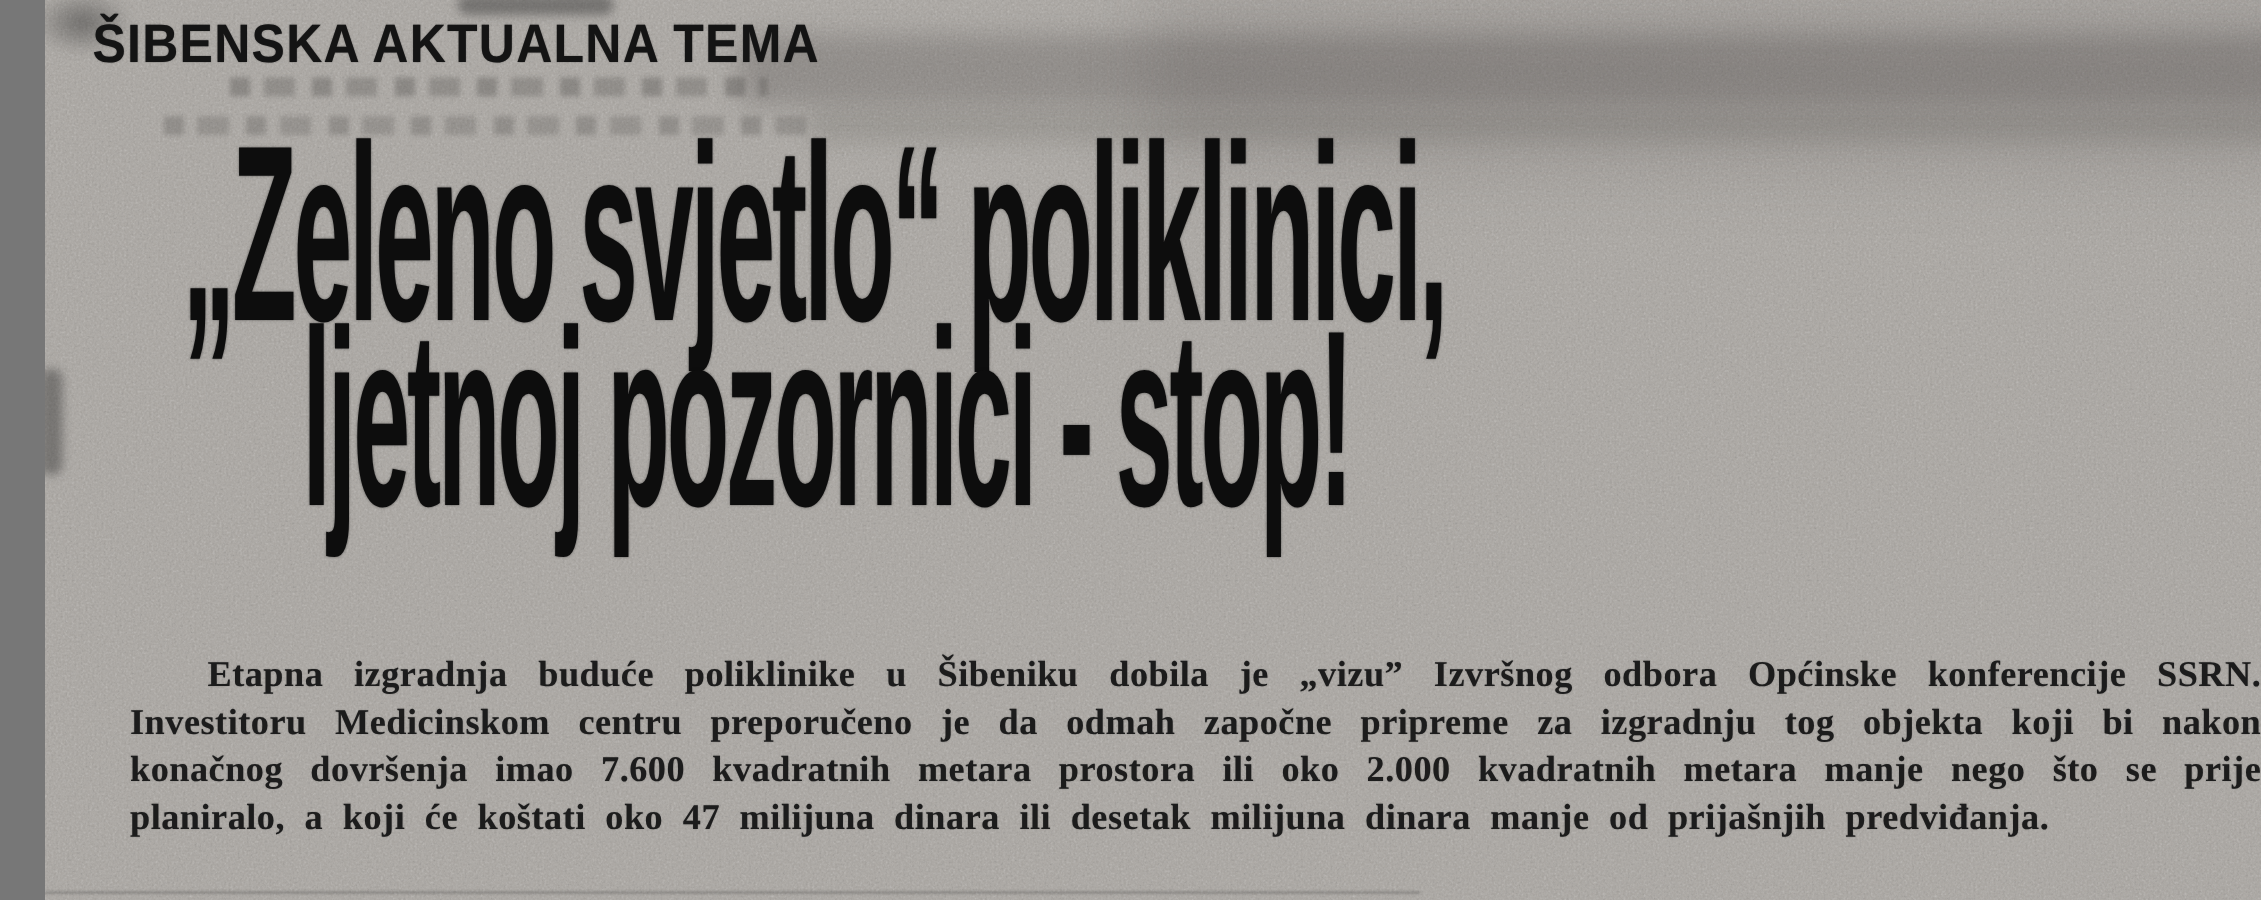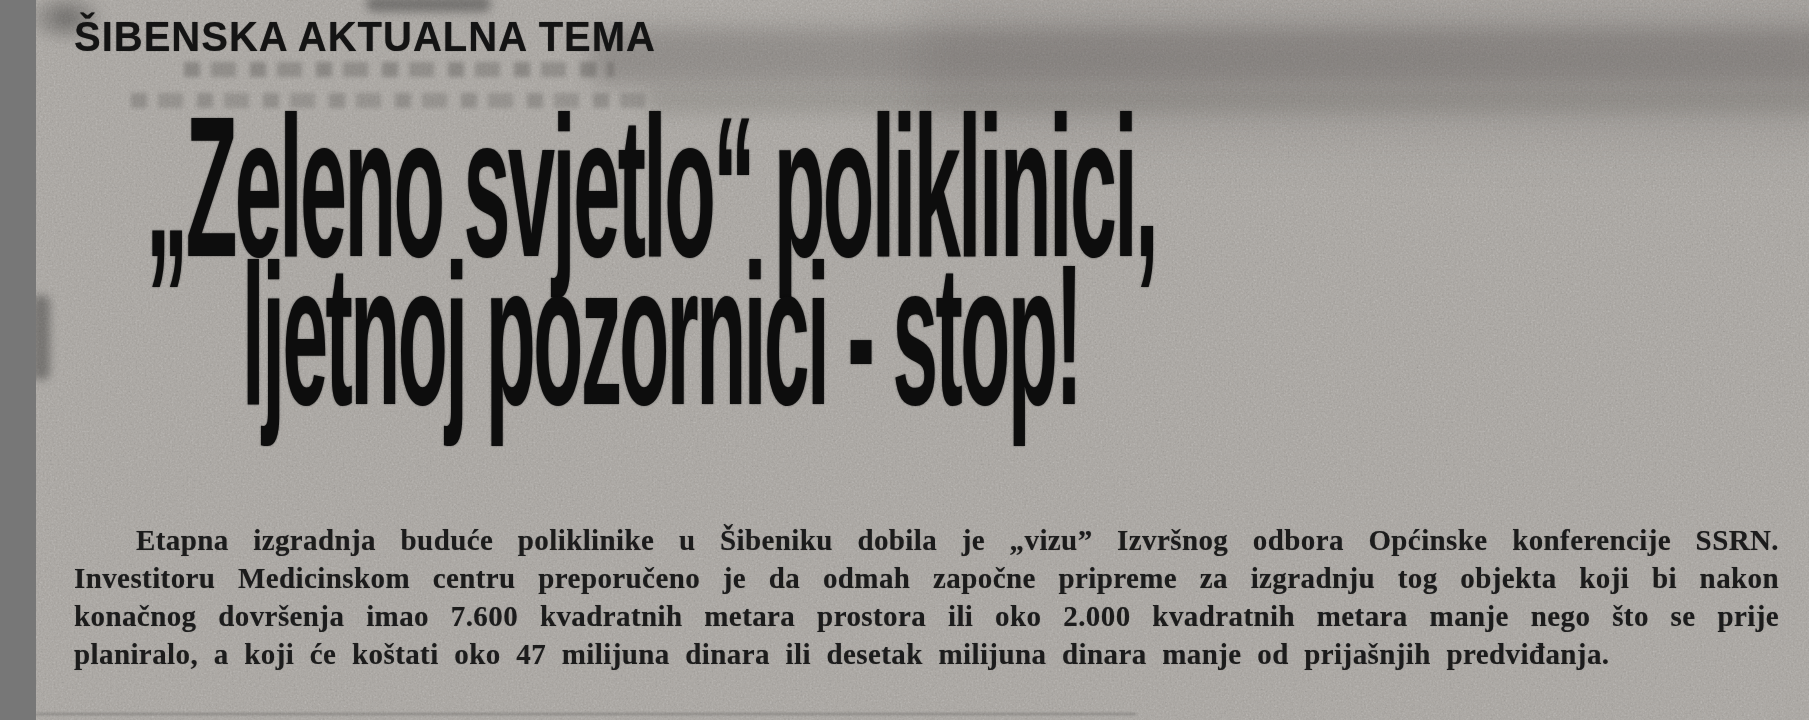--- a/index.html
+++ b/index.html
@@ -75,21 +75,21 @@
     white-space: nowrap;
     transform-origin: 0 0;
     text-shadow: 0 0 2px rgba(13,13,13,0.55);
   }
   #headline-1 { left: 110px; top: 72px;  transform: scale(0.64, 1.52); }
   #headline-2 { left: 206px; top: 220px; transform: scale(0.62, 1.52); }
 
   
   #lead {
     position: absolute;
-    left: 38px; top: 492px;
+    left: 68px; top: 492px;
     width: 1705px;
     font-family: "Liberation Serif", serif;
     font-weight: bold;
     font-size: 29px;
     line-height: 38px;
     color: #1c1c1c;
     text-align: justify;
     text-indent: 62px;
     word-spacing: 8px;
     letter-spacing: 0.4px;

